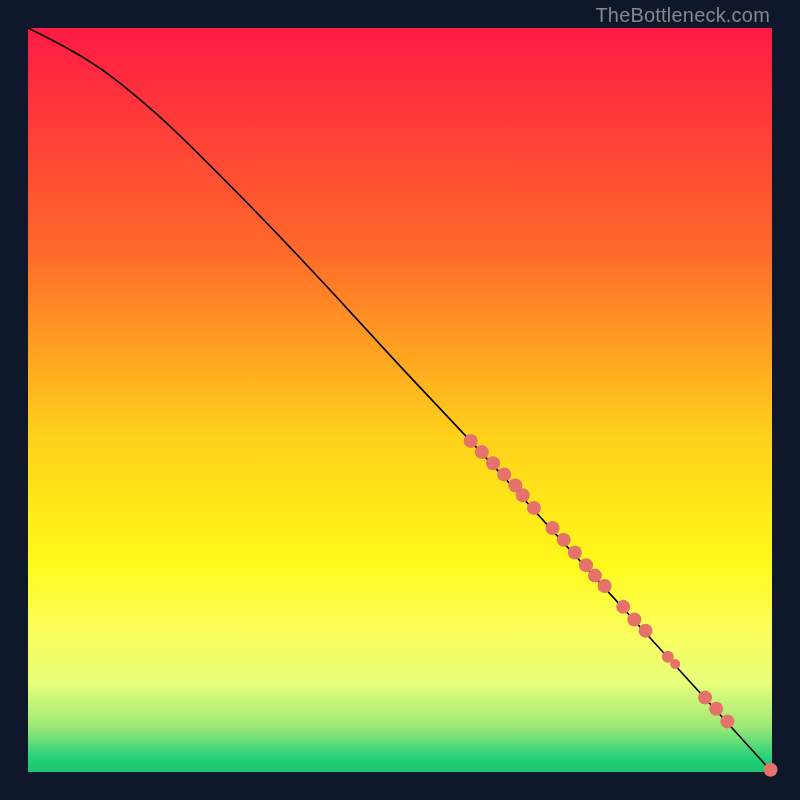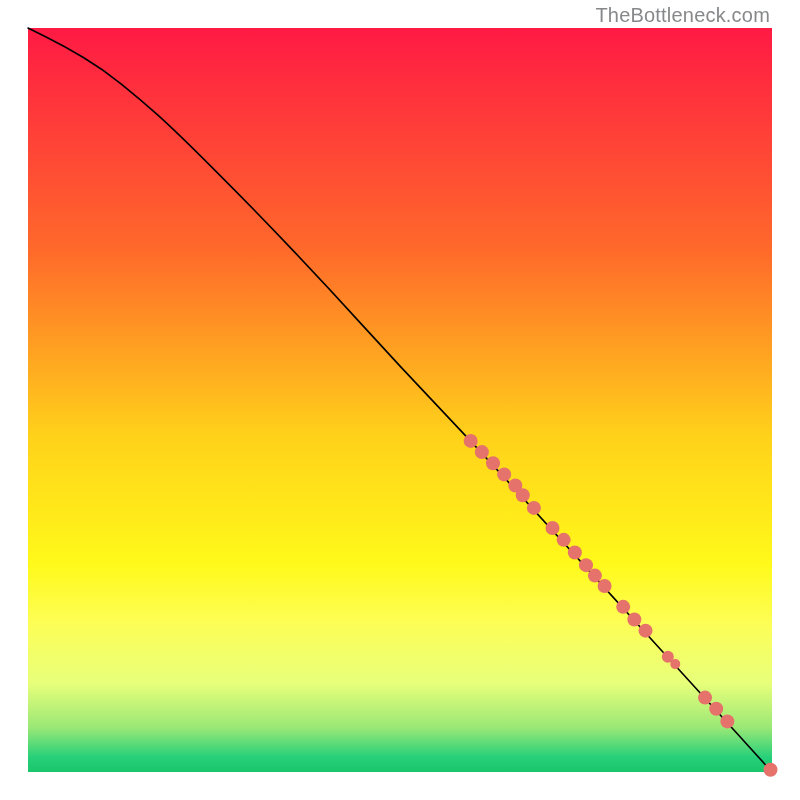--- a/index.html
+++ b/index.html
@@ -8,21 +8,21 @@
     width: 800px;
     height: 800px;
     background: #000000;
     overflow: hidden;
     font-family: Arial, Helvetica, sans-serif;
   }
   .frame {
     position: relative;
     width: 800px;
     height: 800px;
-    background: #ffffff;
+    background: #0f172a;
   }
   .plot-area {
     position: absolute;
     left: 28px;
     top: 28px;
     width: 744px;
     height: 744px;
     
     background: linear-gradient(to bottom,
       #ff1a44 0%,

